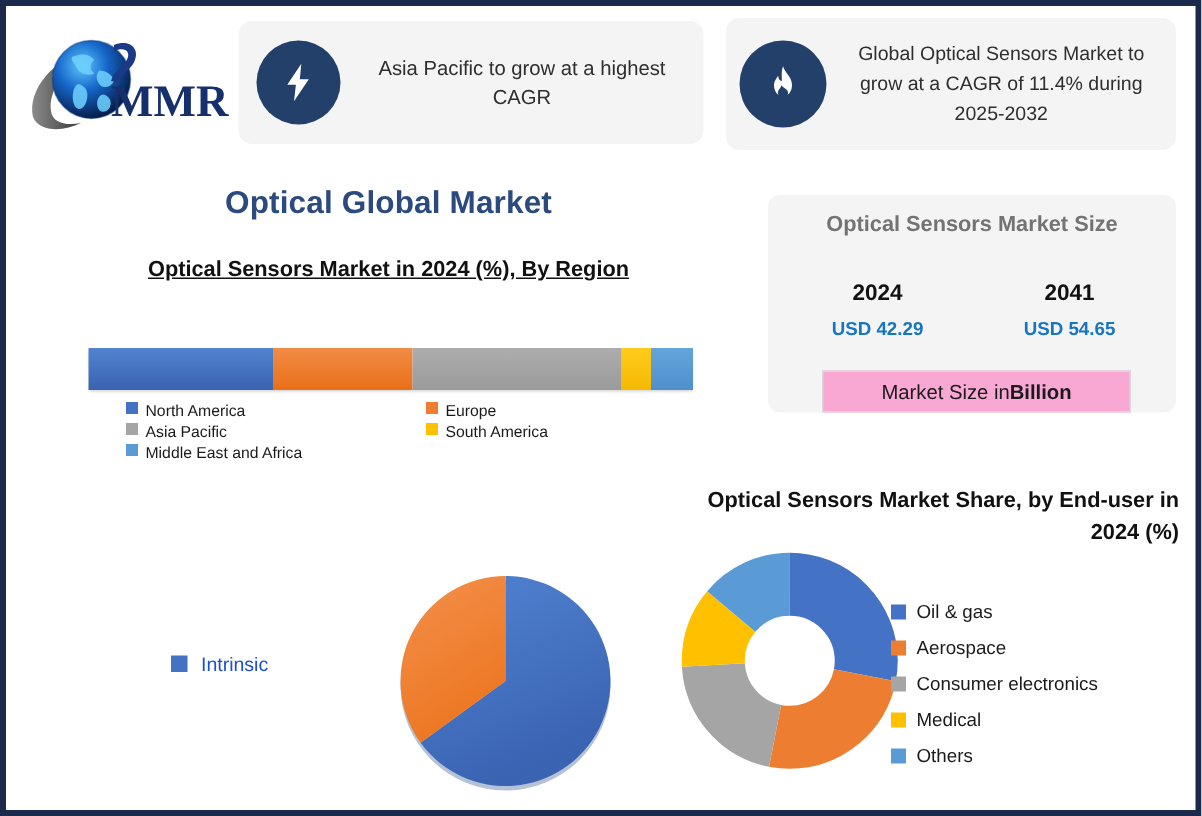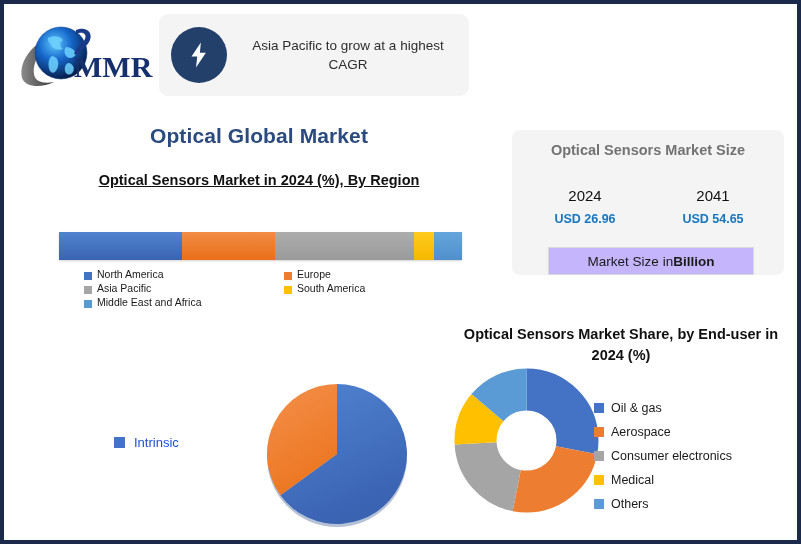--- a/index.html
+++ b/index.html
@@ -74,45 +74,45 @@
     display:flex;
     box-shadow:0 1px 2px rgba(0,0,0,.18);
   }
   .bar-seg{height:100%;}
 
   .bar-legend{
     position:absolute;left:80px;top:263px;width:400px;
     font-size:10.5px;color:#1a1a1a;
   }
   .bl-row{display:flex;height:14px;align-items:center;}
-  .bl-item{display:flex;align-items:flex-end;}
+  .bl-item{display:flex;align-items:flex-start;}
   .bl-item.c1{width:200px;}
   .bl-item.c2{width:200px;}
   .swatch{
     width:8px;height:8px;margin-right:5px;flex:0 0 auto;
     display:inline-block;
   }
 
   
   .ms-panel{
     position:absolute;left:508px;top:126px;width:272px;height:145px;
     background:#f4f4f4;border-radius:8px;
   }
   .ms-title{
     position:absolute;left:0;top:12px;width:272px;text-align:center;
     font-size:14.5px;font-weight:bold;color:#737373;
   }
   .ms-col{position:absolute;top:57px;width:118px;text-align:center;}
   .ms-col.left{left:14px;}
   .ms-col.right{left:142px;}
-  .ms-year{font-size:15px;font-weight:normal;color:#111;}
+  .ms-year{font-size:15px;font-weight:bold;color:#111;}
   .ms-val{font-size:12.5px;font-weight:bold;color:#1676c0;margin-top:8px;}
   .ms-foot{
     position:absolute;left:36px;top:117px;width:204px;height:26px;
-    border:1px solid #d9d9d9;background:#c4b5fd;
+    border:1px solid #d9d9d9;background:#f9a8d4;
     display:flex;align-items:center;justify-content:center;
     font-size:13.5px;color:#1a1a1a;
   }
   .ms-foot b{}
 
   
   .pie-title{
     position:absolute;left:30px;top:320px;width:420px;
     text-align:center;font-size:14.5px;font-weight:bold;color:#111;
     line-height:21px;
@@ -121,21 +121,21 @@
     position:absolute;left:110px;top:415px;width:150px;
     font-size:13px;color:#1d4ed8;
   }
   .pl-row{display:flex;align-items:center;height:46px;}
   .pl-sw{width:11px;height:11px;margin-right:9px;flex:0 0 auto;}
   .pie-svg{position:absolute;left:253px;top:370px;}
 
   
   .donut-title{
     position:absolute;left:452px;top:320px;width:330px;
-    text-align:center;font-size:14.5px;font-weight:bold;color:#111;
+    text-align:right;font-size:14.5px;font-weight:bold;color:#111;
     line-height:21px;
   }
   .donut-svg{position:absolute;left:450px;top:364px;}
   .donut-legend{
     position:absolute;left:590px;top:392px;width:200px;
     font-size:12.5px;color:#1a1a1a;
   }
   .dl-row{display:flex;align-items:center;height:24px;}
   .dl-sw{width:10px;height:10px;margin-right:7px;flex:0 0 auto;}
 </style>
@@ -175,20 +175,32 @@
 
     <div class="hcard one">
       <div class="badge">
         <svg width="30" height="30" viewBox="0 0 24 24" aria-hidden="true">
           <path d="M13.5 2 L6 13.2 h4.6 L9.6 22 L17.5 10.2 h-4.8 Z" fill="#ffffff"></path>
         </svg>
       </div>
       <div class="txt">Asia Pacific to grow at a highest CAGR</div>
     </div>
 
+    <div class="hcard two">
+      <div class="badge">
+        <svg width="30" height="30" viewBox="0 0 24 24" aria-hidden="true">
+          <path d="M12 2.5 C13.4 6.6 16.8 8.2 16.8 12.6 C16.8 16 14.6 18.5 12 18.5
+                   C9.4 18.5 7.2 16 7.2 12.6 C7.2 10.4 8.6 9 9.4 7.6
+                   C9.6 9.6 10.6 10.4 11.2 10.4 C11.9 10.4 10.6 6.3 12 2.5 Z" fill="#ffffff"></path>
+          <path d="M12 19.4 C10.4 19.4 9.3 18.1 9.3 16.6 C9.3 14.9 10.8 14.3 11.2 12.6
+                   C12.2 14.2 14.7 14.6 14.7 16.7 C14.7 18.2 13.6 19.4 12 19.4 Z" fill="#23406b"></path>
+        </svg>
+      </div>
+      <div class="txt">Global Optical Sensors Market to grow at a CAGR of 11.4% during 2025-2032</div>
+    </div>
   </div>
 
   <div class="main-title">Optical Global Market</div>
   <div class="sub-title">Optical Sensors Market in 2024 (%), By Region</div>
 
   <div class="bar-wrap">
     <div class="bar-seg" style="width:30.5%;background:linear-gradient(180deg,#5183d0,#3a63b0);"></div>
     <div class="bar-seg" style="width:23%;background:linear-gradient(180deg,#f28c45,#e96f18);"></div>
     <div class="bar-seg" style="width:34.5%;background:linear-gradient(180deg,#adadad,#9a9a9a);"></div>
     <div class="bar-seg" style="width:5%;background:linear-gradient(180deg,#ffcb1f,#f5b800);"></div>
@@ -222,21 +234,21 @@
         <span>Middle East and Africa</span>
       </div>
     </div>
   </div>
 
   <div class="ms-panel">
     <div class="ms-title">Optical Sensors Market Size</div>
 
     <div class="ms-col left">
       <div class="ms-year">2024</div>
-      <div class="ms-val">USD 26.96</div>
+      <div class="ms-val">USD 42.29</div>
     </div>
 
     <div class="ms-col right">
       <div class="ms-year">2041</div>
       <div class="ms-val">USD 54.65</div>
     </div>
 
     <div class="ms-foot">
       <span>Market Size in</span>
       <b>Billion</b>

